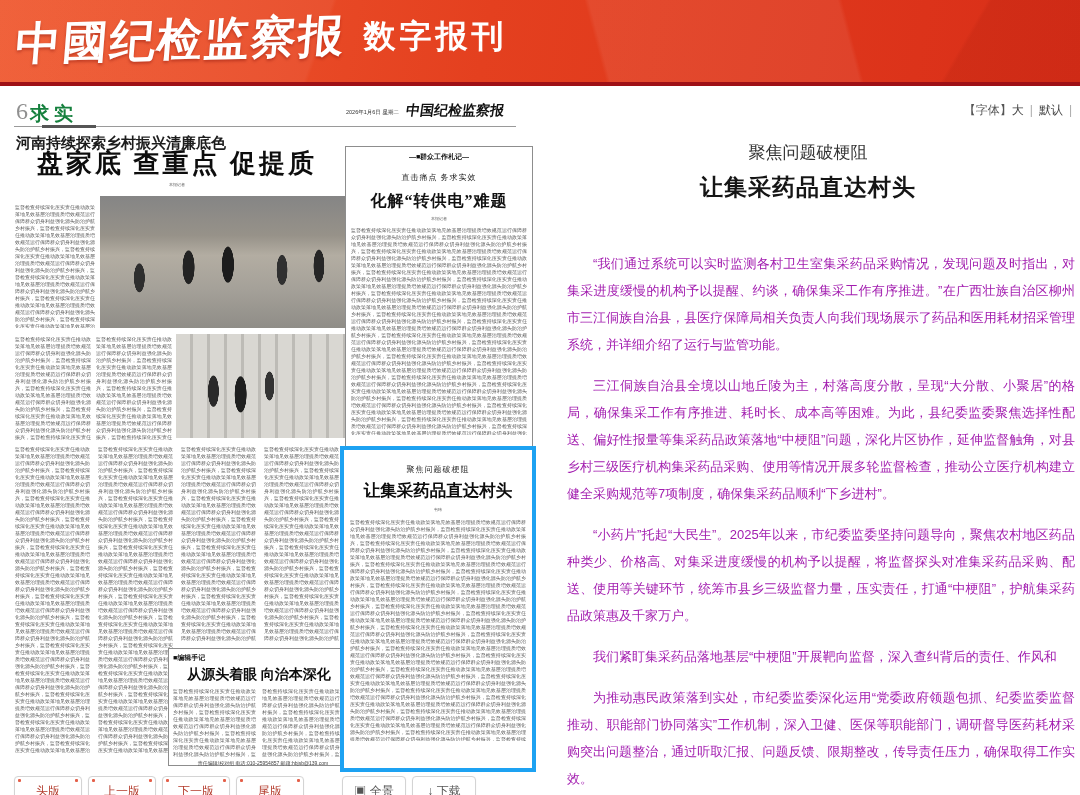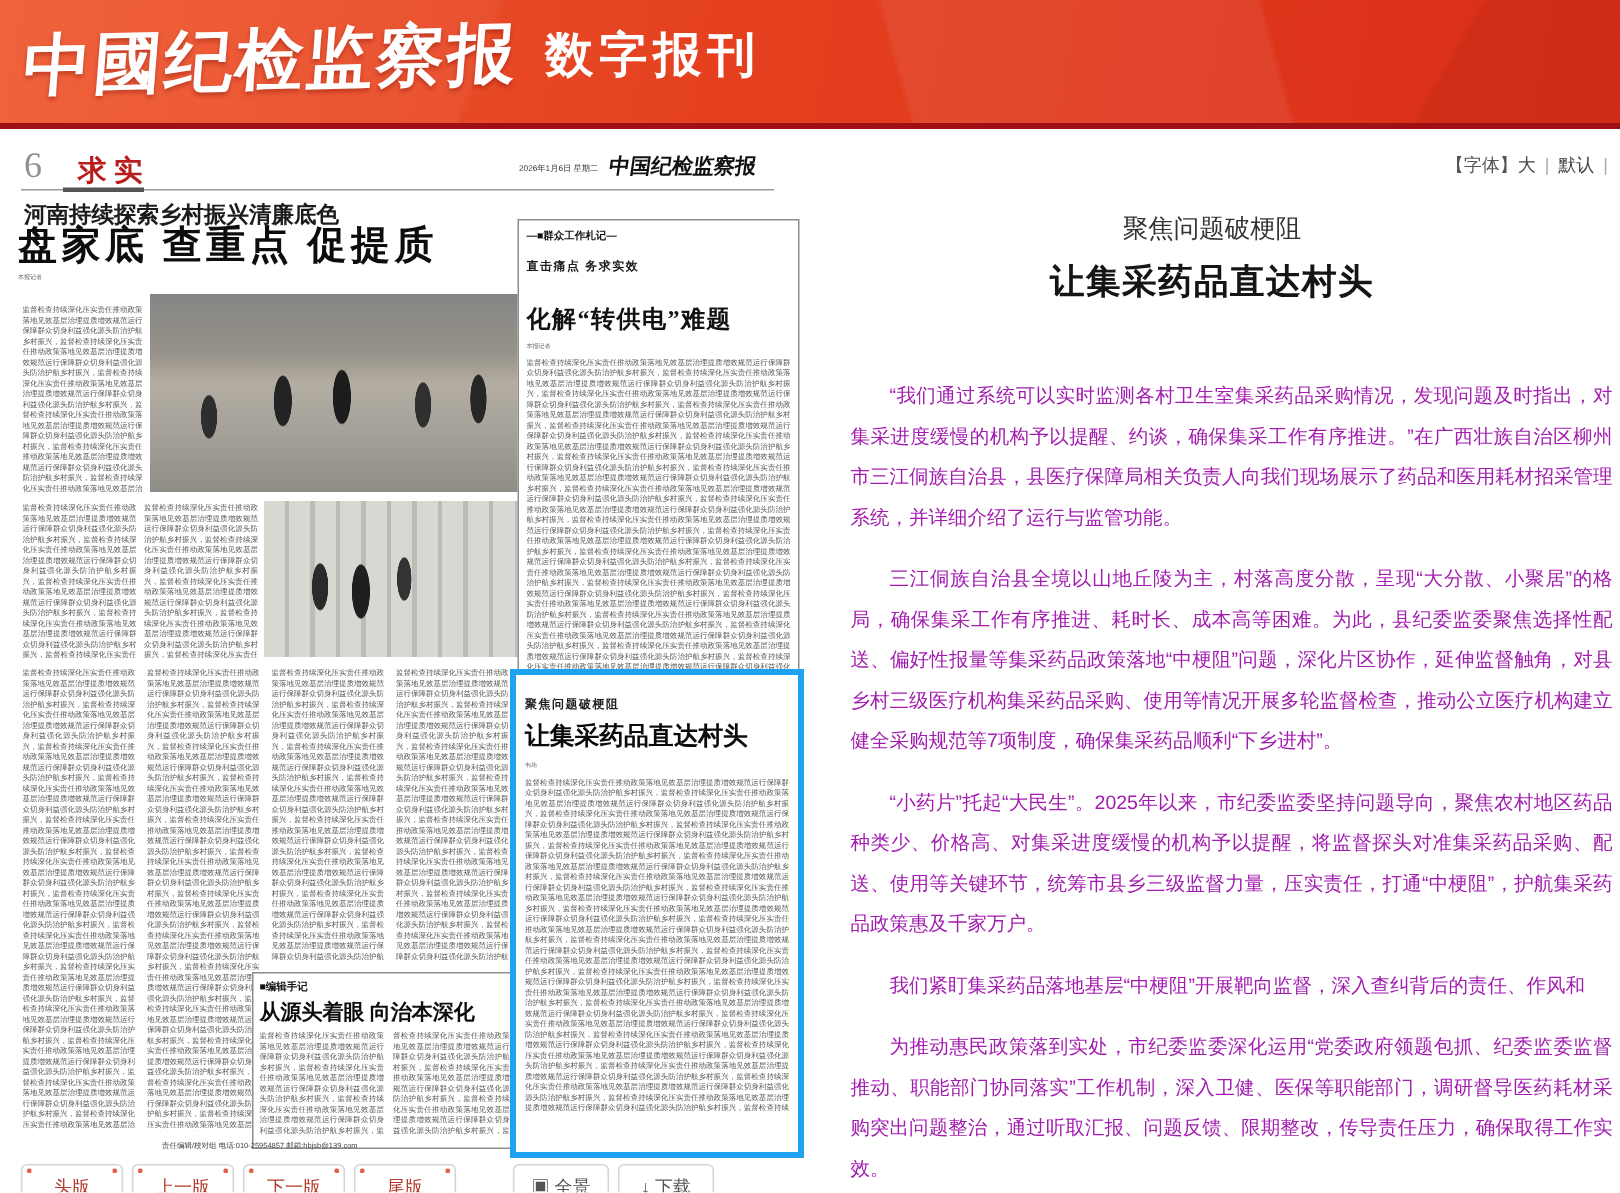--- a/index.html
+++ b/index.html
@@ -38,22 +38,22 @@
       radial-gradient(ellipse 9px 27px at 89% 53%,#262626 58%,rgba(0,0,0,0) 62%),
       linear-gradient(180deg,#858585 0%,#979289 30%,#b3ada2 45%,#a5a199 70%,#8f8d87 100%);}
   .photo2{background:
       radial-gradient(ellipse 9px 26px at 22% 55%,#2a2a2a 58%,rgba(0,0,0,0) 62%),
       radial-gradient(ellipse 10px 30px at 38% 58%,#1f1f1f 58%,rgba(0,0,0,0) 62%),
       radial-gradient(ellipse 8px 24px at 55% 50%,#333 58%,rgba(0,0,0,0) 62%),
       repeating-linear-gradient(90deg,#d9d7d2 0 14px,#bdbbb6 14px 17px),
       linear-gradient(180deg,#cfcdc8,#b5b3ae);}
   .np-box{border:1px solid #8d8d8d;background:#fff;}
   .np-highlight{border:4px solid #1da2f2;background:#fff;}
-  .np-center{text-align:left;}
-  .np-kicker-sm{font-size:8px;font-weight:bold;color:#1c1c1c;letter-spacing:1px;}
+  .np-center{text-align:center;}
+  .np-kicker-sm{font-size:8px;font-weight:normal;color:#1c1c1c;letter-spacing:1px;}
   .np-head-md{font-size:15px;font-weight:bold;color:#111;letter-spacing:1px;}
   .np-byline{font-size:4px;color:#666;}
 
   
   .pbtn{position:absolute;top:776px;height:30px;background:#fff;border:1px solid #d4d4d4;
         border-radius:4px;font-size:12px;text-align:center;line-height:28px;color:#b33a2b;
         box-shadow:0 1px 2px rgba(0,0,0,.05);}
   .pbtn.gray{color:#555;}
   .pbtn .dot{position:absolute;top:2px;width:3px;height:3px;background:#e4604a;border-radius:1px;}
   .pbtn .dot.l{left:3px;} .pbtn .dot.r{right:3px;}
@@ -85,21 +85,21 @@
       <span class="logo-main">中國纪检监察报</span>
       <span class="logo-sub">数字报刊</span>
     </div>
   </div>
   <div class="banner-rule"></div>
 
   <div class="paper">
 
     <div class="abs np-rule" style="left:6px;top:4px;width:502px;height:28px;"></div>
     <div class="abs np-serif" style="left:8px;top:4px;font-size:24px;color:#909090;">6</div>
-    <div class="abs np-serif" style="left:44px;top:7px;font-size:19px;font-weight:bold;letter-spacing:5px;color:#b91c1c;">求实</div>
+    <div class="abs np-serif" style="left:22px;top:7px;font-size:19px;font-weight:bold;letter-spacing:5px;color:#15803d;">求实</div>
     <div class="abs" style="left:34px;top:31px;width:54px;height:3px;background:#555;"></div>
     <div class="abs" style="left:338px;top:15px;font-size:5.5px;color:#333;">2026年1月6日 星期二</div>
     <div class="abs np-serif" style="left:398px;top:8px;font-size:14px;font-weight:bold;color:#111;transform:skewX(-8deg);">中国纪检监察报</div>
 
     <div class="abs" style="left:8px;top:40px;font-size:15px;font-weight:bold;color:#1c1c1c;">河南持续探索乡村振兴清廉底色</div>
     <div class="abs np-serif np-center" style="left:4px;top:52px;width:330px;font-size:26px;font-weight:bold;letter-spacing:3px;color:#0d0d0d;">盘家底 查重点 促提质</div>
     <div class="abs np-center np-byline" style="left:4px;top:88px;width:330px;">本报记者</div>
 
     <div class="abs photo photo1" style="left:92px;top:102px;width:246px;height:132px;"></div>
     <div class="abs np-tiny" style="left:7px;top:110px;width:80px;height:124px;">监督检查持续深化压实责任推动政策落地见效基层治理提质增效规范运行保障群众切身利益强化源头防治护航乡村振兴，监督检查持续深化压实责任推动政策落地见效基层治理提质增效规范运行保障群众切身利益强化源头防治护航乡村振兴，监督检查持续深化压实责任推动政策落地见效基层治理提质增效规范运行保障群众切身利益强化源头防治护航乡村振兴，监督检查持续深化压实责任推动政策落地见效基层治理提质增效规范运行保障群众切身利益强化源头防治护航乡村振兴，监督检查持续深化压实责任推动政策落地见效基层治理提质增效规范运行保障群众切身利益强化源头防治护航乡村振兴，监督检查持续深化压实责任推动政策落地见效基层治理提质增效规范运行保障群众切身利益强化源头防治护航乡村振兴，</div>
@@ -115,21 +115,21 @@
 
     <div class="abs np-box" style="left:160px;top:554px;width:172px;height:108px;padding:4px;">
       <div style="font-size:7px;font-weight:bold;color:#111;">■编辑手记</div>
       <div class="np-serif np-center" style="font-size:14px;font-weight:bold;color:#0d0d0d;margin:3px 0 4px 0;">从源头着眼 向治本深化</div>
       <div class="np-tiny" style="height:72px;column-count:2;column-gap:6px;">监督检查持续深化压实责任推动政策落地见效基层治理提质增效规范运行保障群众切身利益强化源头防治护航乡村振兴，监督检查持续深化压实责任推动政策落地见效基层治理提质增效规范运行保障群众切身利益强化源头防治护航乡村振兴，监督检查持续深化压实责任推动政策落地见效基层治理提质增效规范运行保障群众切身利益强化源头防治护航乡村振兴，监督检查持续深化压实责任推动政策落地见效基层治理提质增效规范运行保障群众切身利益强化源头防治护航乡村振兴，监督检查持续深化压实责任推动政策落地见效基层治理提质增效规范运行保障群众切身利益强化源头防治护航乡村振兴，监督检查持续深化压实责任推动政策落地见效基层治理提质增效规范运行保障群众切身利益强化源头防治护航乡村振兴，监督检查持续深化压实责任推动政策落地见效基层治理提质增效规范运行保障群众切身利益强化源头防治护航乡村振兴，</div>
     </div>
 
     <div class="abs np-box" style="left:337px;top:52px;width:176px;height:292px;padding:5px;">
       <div class="np-center" style="font-size:7px;font-weight:bold;color:#111;">—■群众工作札记—</div>
       <div class="np-center np-kicker-sm" style="margin-top:10px;">直击痛点 务求实效</div>
-      <div class="np-center np-serif np-head-md" style="font-size:16px;margin-top:20px;">化解“转供电”难题</div>
+      <div class="np-center np-serif np-head-md" style="font-size:16px;margin-top:8px;">化解“转供电”难题</div>
       <div class="np-center np-byline" style="margin-top:4px;">本报记者</div>
       <div class="np-tiny" style="margin-top:6px;height:208px;">监督检查持续深化压实责任推动政策落地见效基层治理提质增效规范运行保障群众切身利益强化源头防治护航乡村振兴，监督检查持续深化压实责任推动政策落地见效基层治理提质增效规范运行保障群众切身利益强化源头防治护航乡村振兴，监督检查持续深化压实责任推动政策落地见效基层治理提质增效规范运行保障群众切身利益强化源头防治护航乡村振兴，监督检查持续深化压实责任推动政策落地见效基层治理提质增效规范运行保障群众切身利益强化源头防治护航乡村振兴，监督检查持续深化压实责任推动政策落地见效基层治理提质增效规范运行保障群众切身利益强化源头防治护航乡村振兴，监督检查持续深化压实责任推动政策落地见效基层治理提质增效规范运行保障群众切身利益强化源头防治护航乡村振兴，监督检查持续深化压实责任推动政策落地见效基层治理提质增效规范运行保障群众切身利益强化源头防治护航乡村振兴，监督检查持续深化压实责任推动政策落地见效基层治理提质增效规范运行保障群众切身利益强化源头防治护航乡村振兴，监督检查持续深化压实责任推动政策落地见效基层治理提质增效规范运行保障群众切身利益强化源头防治护航乡村振兴，监督检查持续深化压实责任推动政策落地见效基层治理提质增效规范运行保障群众切身利益强化源头防治护航乡村振兴，监督检查持续深化压实责任推动政策落地见效基层治理提质增效规范运行保障群众切身利益强化源头防治护航乡村振兴，监督检查持续深化压实责任推动政策落地见效基层治理提质增效规范运行保障群众切身利益强化源头防治护航乡村振兴，监督检查持续深化压实责任推动政策落地见效基层治理提质增效规范运行保障群众切身利益强化源头防治护航乡村振兴，监督检查持续深化压实责任推动政策落地见效基层治理提质增效规范运行保障群众切身利益强化源头防治护航乡村振兴，监督检查持续深化压实责任推动政策落地见效基层治理提质增效规范运行保障群众切身利益强化源头防治护航乡村振兴，监督检查持续深化压实责任推动政策落地见效基层治理提质增效规范运行保障群众切身利益强化源头防治护航乡村振兴，监督检查持续深化压实责任推动政策落地见效基层治理提质增效规范运行保障群众切身利益强化源头防治护航乡村振兴，监督检查持续深化压实责任推动政策落地见效基层治理提质增效规范运行保障群众切身利益强化源头防治护航乡村振兴，监督检查持续深化压实责任推动政策落地见效基层治理提质增效规范运行保障群众切身利益强化源头防治护航乡村振兴，监督检查持续深化压实责任推动政策落地见效基层治理提质增效规范运行保障群众切身利益强化源头防治护航乡村振兴，</div>
     </div>
 
     <div class="abs np-highlight" style="left:332px;top:352px;width:176px;height:306px;padding:6px;">
       <div class="np-center np-kicker-sm" style="margin-top:8px;">聚焦问题破梗阻</div>
       <div class="np-center np-serif" style="font-size:16.5px;font-weight:bold;color:#0b0b0b;margin-top:5px;">让集采药品直达村头</div>
       <div class="np-center np-byline" style="margin-top:5px;">韦玮</div>
       <div class="np-tiny" style="margin-top:7px;height:222px;">监督检查持续深化压实责任推动政策落地见效基层治理提质增效规范运行保障群众切身利益强化源头防治护航乡村振兴，监督检查持续深化压实责任推动政策落地见效基层治理提质增效规范运行保障群众切身利益强化源头防治护航乡村振兴，监督检查持续深化压实责任推动政策落地见效基层治理提质增效规范运行保障群众切身利益强化源头防治护航乡村振兴，监督检查持续深化压实责任推动政策落地见效基层治理提质增效规范运行保障群众切身利益强化源头防治护航乡村振兴，监督检查持续深化压实责任推动政策落地见效基层治理提质增效规范运行保障群众切身利益强化源头防治护航乡村振兴，监督检查持续深化压实责任推动政策落地见效基层治理提质增效规范运行保障群众切身利益强化源头防治护航乡村振兴，监督检查持续深化压实责任推动政策落地见效基层治理提质增效规范运行保障群众切身利益强化源头防治护航乡村振兴，监督检查持续深化压实责任推动政策落地见效基层治理提质增效规范运行保障群众切身利益强化源头防治护航乡村振兴，监督检查持续深化压实责任推动政策落地见效基层治理提质增效规范运行保障群众切身利益强化源头防治护航乡村振兴，监督检查持续深化压实责任推动政策落地见效基层治理提质增效规范运行保障群众切身利益强化源头防治护航乡村振兴，监督检查持续深化压实责任推动政策落地见效基层治理提质增效规范运行保障群众切身利益强化源头防治护航乡村振兴，监督检查持续深化压实责任推动政策落地见效基层治理提质增效规范运行保障群众切身利益强化源头防治护航乡村振兴，监督检查持续深化压实责任推动政策落地见效基层治理提质增效规范运行保障群众切身利益强化源头防治护航乡村振兴，监督检查持续深化压实责任推动政策落地见效基层治理提质增效规范运行保障群众切身利益强化源头防治护航乡村振兴，监督检查持续深化压实责任推动政策落地见效基层治理提质增效规范运行保障群众切身利益强化源头防治护航乡村振兴，监督检查持续深化压实责任推动政策落地见效基层治理提质增效规范运行保障群众切身利益强化源头防治护航乡村振兴，监督检查持续深化压实责任推动政策落地见效基层治理提质增效规范运行保障群众切身利益强化源头防治护航乡村振兴，监督检查持续深化压实责任推动政策落地见效基层治理提质增效规范运行保障群众切身利益强化源头防治护航乡村振兴，监督检查持续深化压实责任推动政策落地见效基层治理提质增效规范运行保障群众切身利益强化源头防治护航乡村振兴，监督检查持续深化压实责任推动政策落地见效基层治理提质增效规范运行保障群众切身利益强化源头防治护航乡村振兴，监督检查持续深化压实责任推动政策落地见效基层治理提质增效规范运行保障群众切身利益强化源头防治护航乡村振兴，监督检查持续深化压实责任推动政策落地见效基层治理提质增效规范运行保障群众切身利益强化源头防治护航乡村振兴，监督检查持续深化压实责任推动政策落地见效基层治理提质增效规范运行保障群众切身利益强化源头防治护航乡村振兴，监督检查持续深化压实责任推动政策落地见效基层治理提质增效规范运行保障群众切身利益强化源头防治护航乡村振兴，监督检查持续深化压实责任推动政策落地见效基层治理提质增效规范运行保障群众切身利益强化源头防治护航乡村振兴，</div>
     </div>

